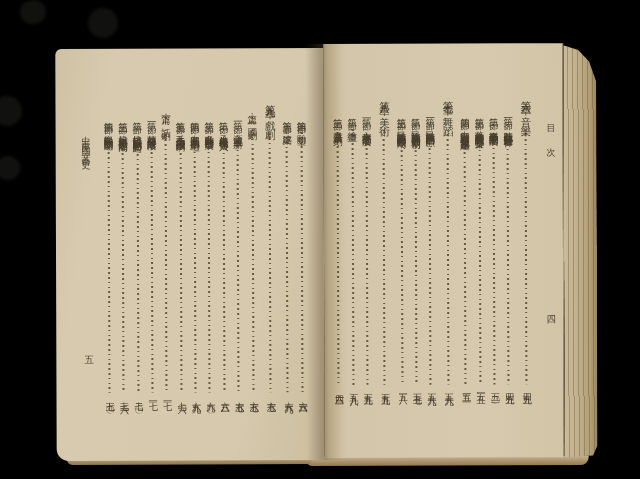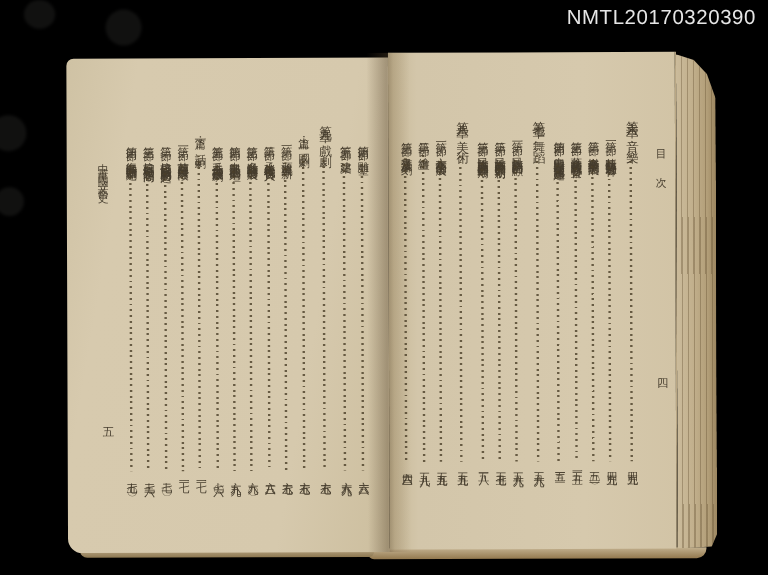--- a/index.html
+++ b/index.html
@@ -69,21 +69,20 @@
 </head>
 <body>
 
 <div class="stage">
 
   <div class="bg-dot" style="left:88px;top:8px;width:30px;height:30px;"></div>
   <div class="bg-dot" style="left:20px;top:0;width:26px;height:24px;"></div>
   <div class="bg-dot" style="left:-8px;top:96px;width:30px;height:30px;"></div>
   <div class="bg-dot" style="left:-4px;top:156px;width:24px;height:24px;"></div>
 
-  <div class="archive-label">NMTL20170320390</div>
 
   <div class="book">
     <div class="under-pages-right"></div>
     <div class="under-pages-left"></div>
 
     <div class="page page-left"></div>
     <div class="page page-right"></div>
     <div class="fore-edge">
       <div class="fore-edge-lines"></div>
     </div>

